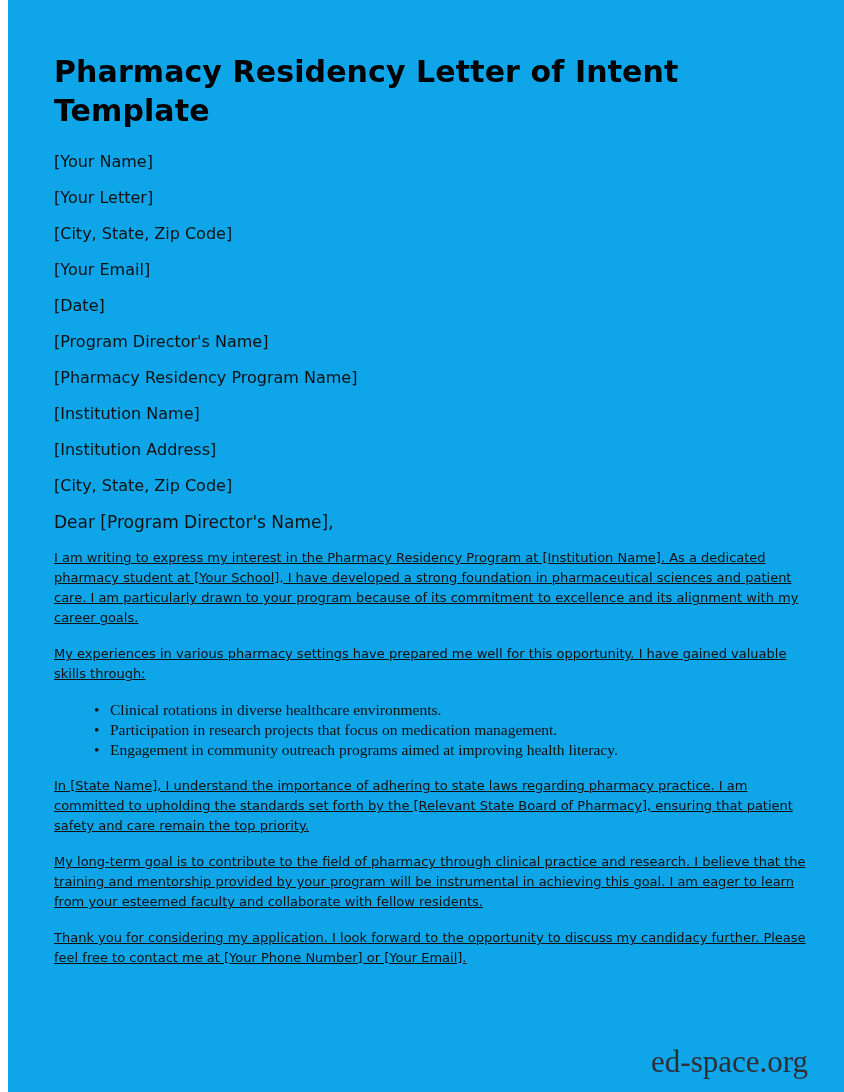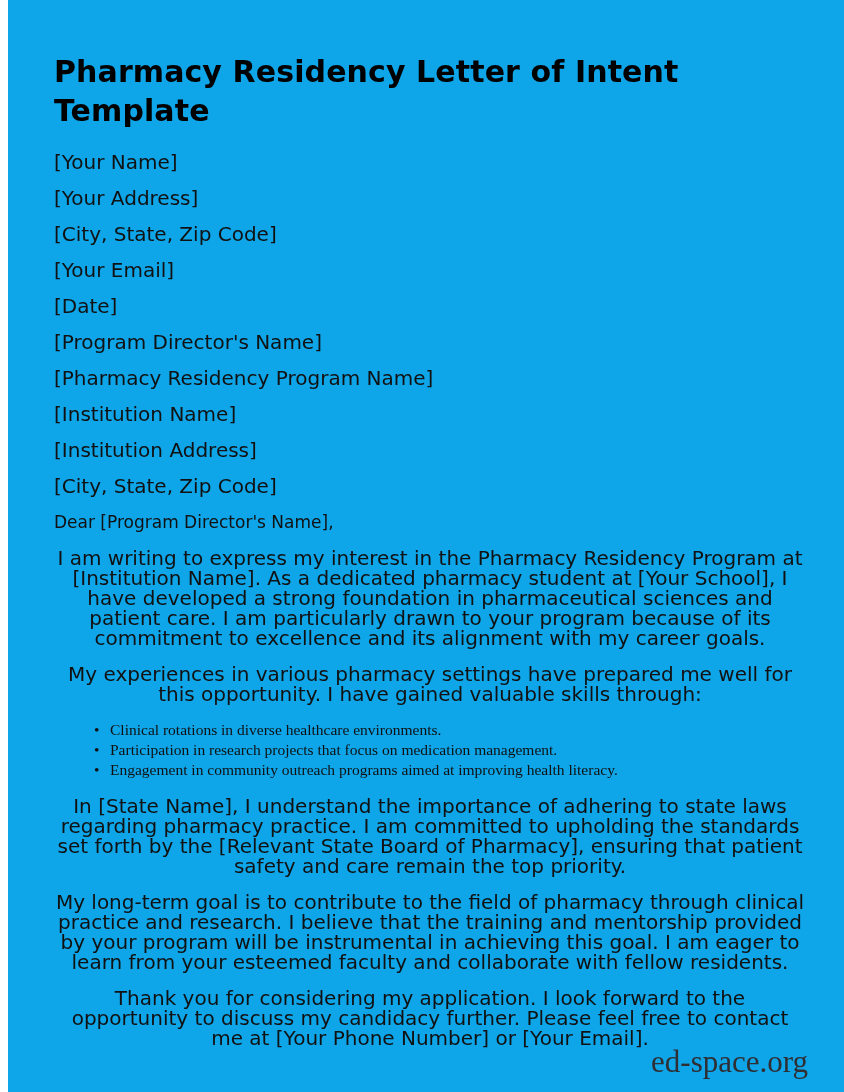--- a/index.html
+++ b/index.html
@@ -33,37 +33,38 @@
   .doc-title {
     font-size: 30px;
     font-weight: bold;
     line-height: 39px;
     letter-spacing: 0.1px;
     margin: 0 0 22px 0;
     color: #000000;
     max-width: 700px;
   }
   .addr-line {
-    font-size: 20px;
+    font-size: 16px;
     line-height: 20px;
     margin: 0 0 16px 0;
     color: #111111;
   }
   .salutation {
     font-size: 17px;
     line-height: 20px;
     margin: 0 0 16px 0;
     color: #111111;
   }
   .para {
-    font-size: 20px;
+    font-size: 13px;
     line-height: 20px;
     margin: 0 0 16px 0;
     color: #111111;
-    text-align: center;
+    text-align: left;
+    text-decoration: underline;
   }
   .bullets {
     margin: 0 0 16px 0;
     padding: 0 0 0 40px;
     list-style: none;
     font-family: Liberation Serif, serif;
   }
   .bullets li {
     font-size: 15.5px;
     line-height: 20px;
@@ -95,21 +96,21 @@
 </style>
 </head>
 <body>
 
 <div class="page">
   <div class="content">
 
     <h1 class="doc-title">Pharmacy Residency Letter of Intent Template</h1>
 
     <p class="addr-line">[Your Name]</p>
-    <p class="addr-line">[Your Address]</p>
+    <p class="addr-line">[Your Letter]</p>
     <p class="addr-line">[City, State, Zip Code]</p>
     <p class="addr-line">[Your Email]</p>
     <p class="addr-line">[Date]</p>
 
     <p class="addr-line">[Program Director's Name]</p>
     <p class="addr-line">[Pharmacy Residency Program Name]</p>
     <p class="addr-line">[Institution Name]</p>
     <p class="addr-line">[Institution Address]</p>
     <p class="addr-line">[City, State, Zip Code]</p>
 

